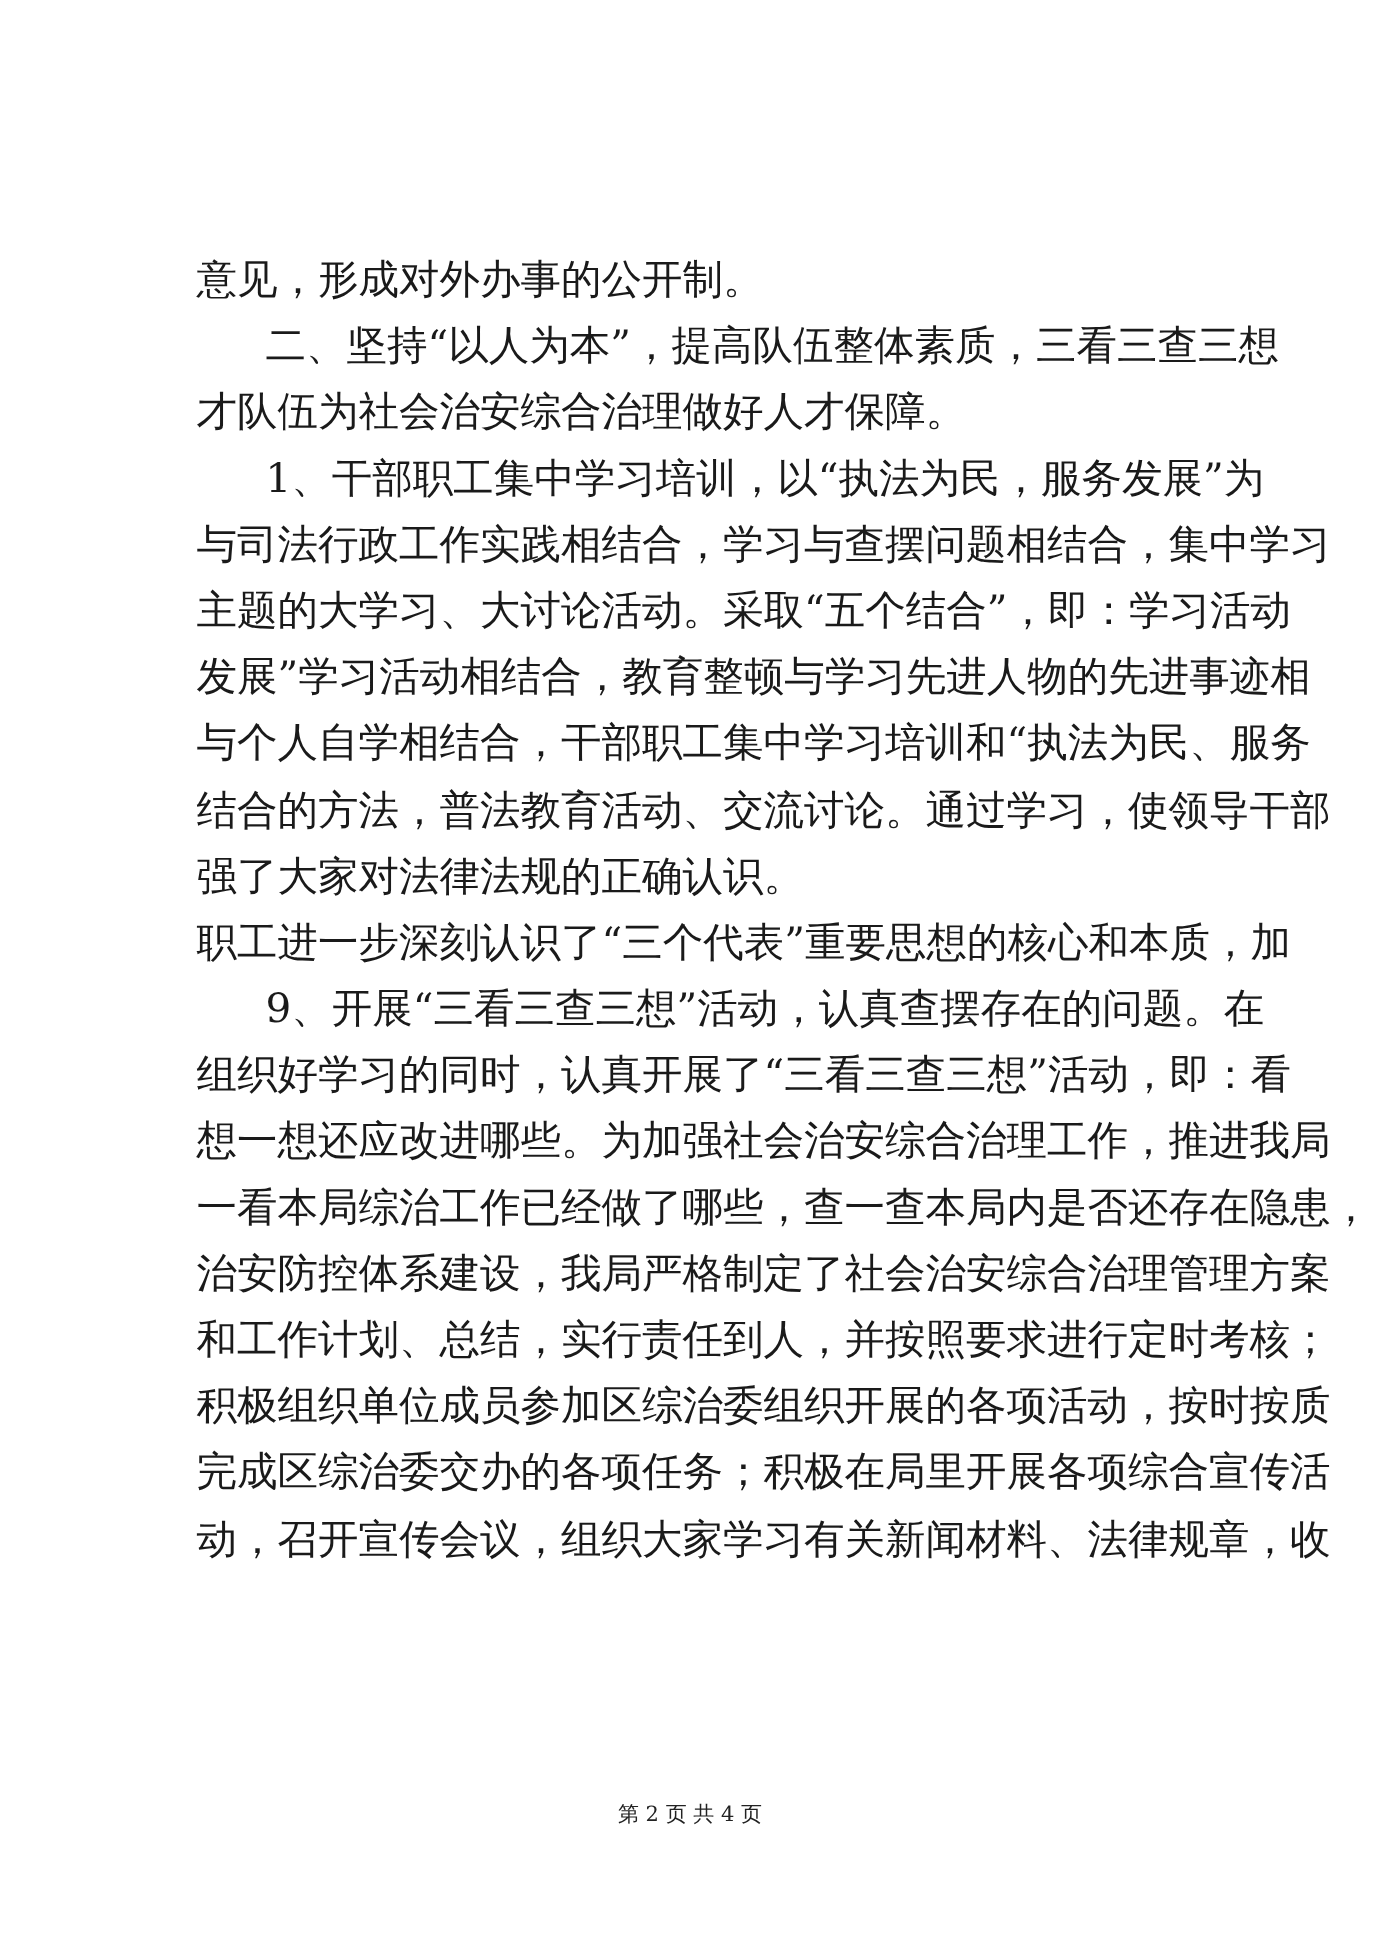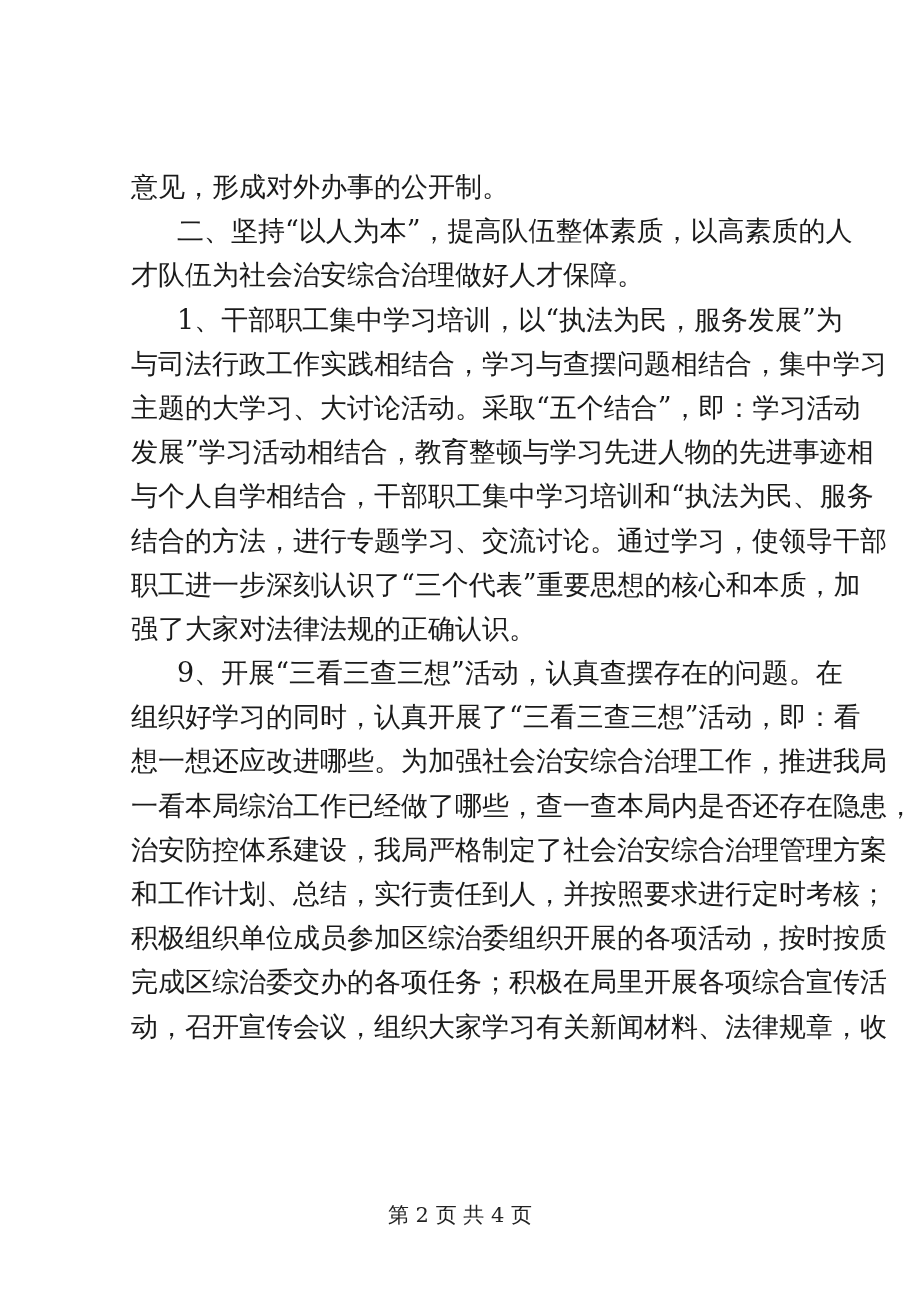--- a/index.html
+++ b/index.html
@@ -55,51 +55,51 @@
     z-index: 0;
     pointer-events: none;
   }
   .content { z-index: 1; }
   .footer {
     position: absolute;
     left: 0;
     width: 920px;
     top: 1201px;
     text-align: center;
-    font-size: 21px;
+    font-size: 14px;
     color: #222;
     font-family: "DejaVu Serif", "Liberation Serif", serif;
   }
 </style>
 </head>
 <body>
 
 <div class="page">
 
 
   <div class="content">
 
     <div class="paragraph">
       <div class="line last">意见，形成对外办事的公开制。</div>
     </div>
 
     <div class="paragraph">
-      <div class="line indent">二、坚持“以人为本”，提高队伍整体素质，以高素质的人</div>
+      <div class="line indent">二、坚持“以人为本”，提高队伍整体素质，三看三查三想</div>
       <div class="line last">才队伍为社会治安综合治理做好人才保障。</div>
     </div>
 
     <div class="paragraph">
       <div class="line indent">1、干部职工集中学习培训，以“执法为民，服务发展”为</div>
       <div class="line">与司法行政工作实践相结合，学习与查摆问题相结合，集中学习</div>
       <div class="line">主题的大学习、大讨论活动。采取“五个结合”，即：学习活动</div>
       <div class="line">发展”学习活动相结合，教育整顿与学习先进人物的先进事迹相</div>
       <div class="line">与个人自学相结合，干部职工集中学习培训和“执法为民、服务</div>
-      <div class="line">结合的方法，进行专题学习、交流讨论。通过学习，使领导干部</div>
+      <div class="line">结合的方法，普法教育活动、交流讨论。通过学习，使领导干部</div>
+      <div class="line last">强了大家对法律法规的正确认识。</div>
       <div class="line">职工进一步深刻认识了“三个代表”重要思想的核心和本质，加</div>
-      <div class="line last">强了大家对法律法规的正确认识。</div>
     </div>
 
     <div class="paragraph">
       <div class="line indent">9、开展“三看三查三想”活动，认真查摆存在的问题。在</div>
       <div class="line">组织好学习的同时，认真开展了“三看三查三想”活动，即：看</div>
       <div class="line">想一想还应改进哪些。为加强社会治安综合治理工作，推进我局</div>
       <div class="line">一看本局综治工作已经做了哪些，查一查本局内是否还存在隐患，</div>
       <div class="line">治安防控体系建设，我局严格制定了社会治安综合治理管理方案</div>
       <div class="line">和工作计划、总结，实行责任到人，并按照要求进行定时考核；</div>
       <div class="line">积极组织单位成员参加区综治委组织开展的各项活动，按时按质</div>

